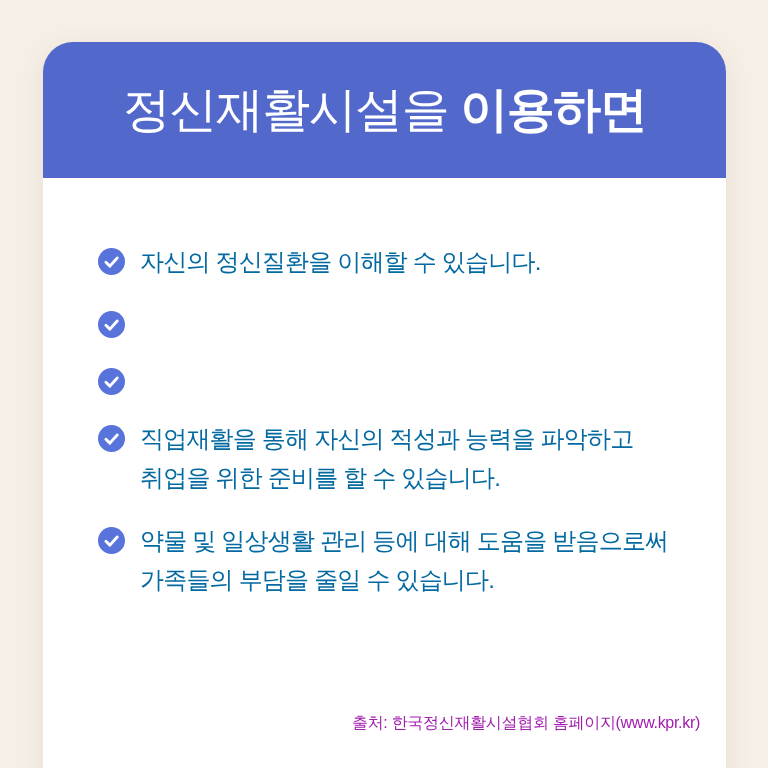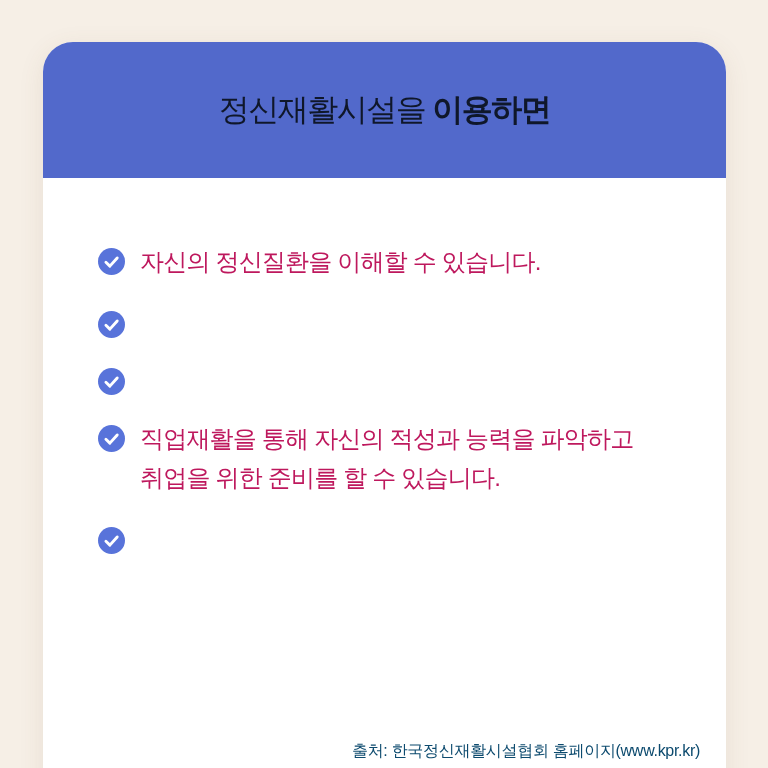--- a/index.html
+++ b/index.html
@@ -16,39 +16,38 @@
     border-radius:30px 30px 0 0;
     box-shadow: 0 6px 26px rgba(120, 90, 60, 0.10);
   }
   .header {
     height:136px;
     border-radius:30px 30px 0 0;
     background: var(--header-bg, #5269cb);
     display:flex; align-items:center; justify-content:center;
   }
   .title {
-    color:#0f172a; font-size:31px; font-weight:500;
+    color:#ffffff; font-size:48px; font-weight:500;
     letter-spacing:-1.5px; white-space:nowrap;text-align:right;
   }
   .title .em { font-weight:900; }
   .list {
     display:flex; flex-direction:column; gap:24px;
     padding:64px 16px 0 55px;
   }
   .row { display:flex; align-items:flex-start; gap:15px; }
   .check { width:27px; height:27px; flex:0 0 27px; margin-top:6px; display:block; }
   .row-text {
-    font-size:24px; line-height:39px; color:#be185d;
+    font-size:24px; line-height:39px; color:#0369a1;
     letter-spacing:-0.8px; white-space:pre-line;
   }
   .footer {
     position:absolute; right:26px; top:671px;
-    font-size:16px; color:#0c4a6e; letter-spacing:-0.3px;
+    font-size:16px; color:#a21caf; letter-spacing:-0.3px;
     white-space:nowrap;
-    margin-top:28px;
   }
 </style>
 </head>
 <body>
 
 <div class="card">
   <div class="header">
     <h1 class="title"><span>정신재활시설을 </span><span class="em">이용하면</span></h1>
   </div>
   <div class="list">
@@ -81,16 +80,18 @@
     </svg>
     <span class="row-text">직업재활을 통해 자신의 적성과 능력을 파악하고
 취업을 위한 준비를 할 수 있습니다.</span>
   </div>
 
   <div class="row">
     <svg class="check" viewBox="0 0 28 28" aria-hidden="true">
       <circle cx="14" cy="14" r="14" fill="#5873da"></circle>
       <path d="M8.2 14.8 L12.3 18.8 L19.9 10.3" fill="none" stroke="#ffffff" stroke-width="3" stroke-linecap="round" stroke-linejoin="round"></path>
     </svg>
+    <span class="row-text">약물 및 일상생활 관리 등에 대해 도움을 받음으로써
+가족들의 부담을 줄일 수 있습니다.</span>
   </div>
 </div>
   <div class="footer">출처: 한국정신재활시설협회 홈페이지(www.kpr.kr)</div>
 </div>
 
 </body></html>

